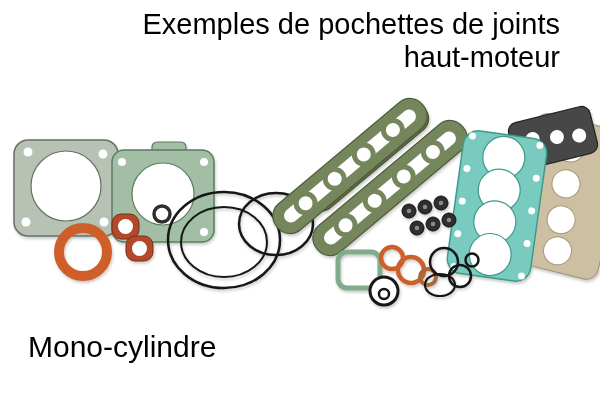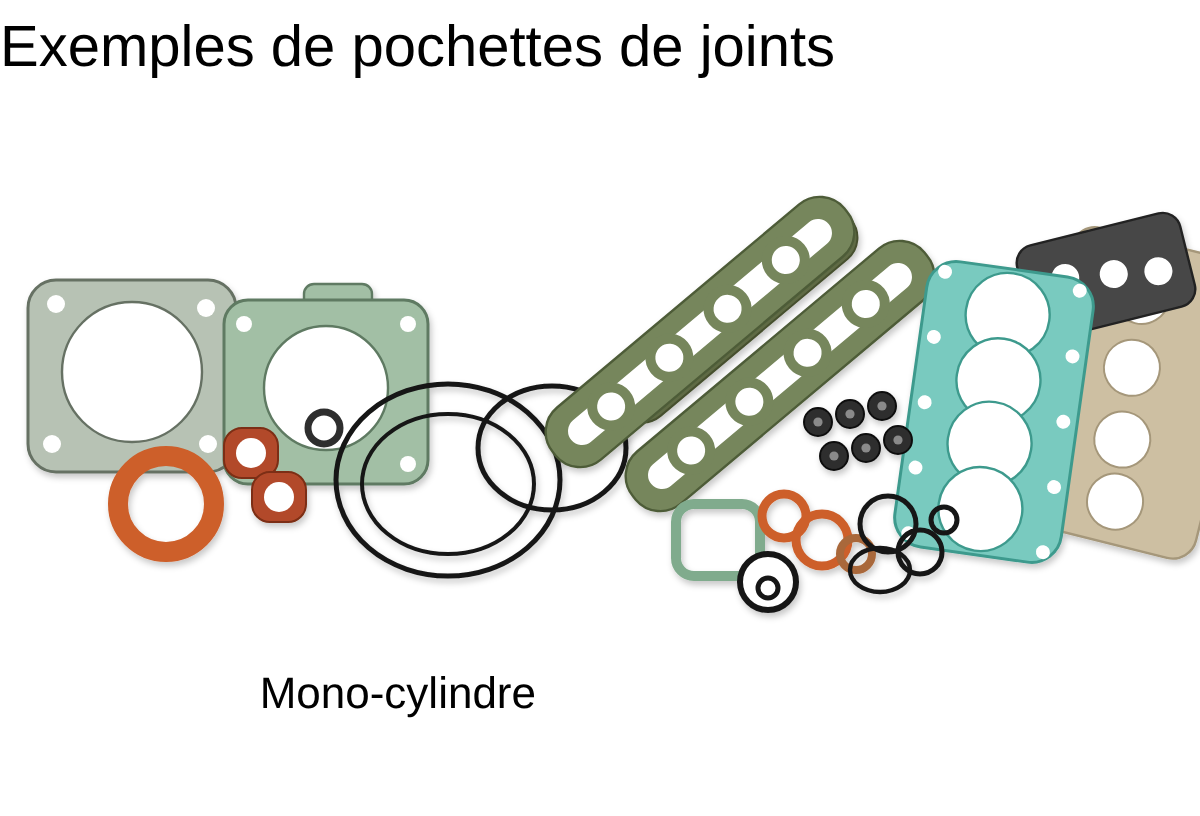--- a/index.html
+++ b/index.html
@@ -6,43 +6,45 @@
   .page{
     position:relative;
     width:600px;height:408px;
     background:var(--background,#ffffff);
     overflow:hidden;
     font-family:"Liberation Sans", sans-serif;
     color:var(--text,#000000);
   }
   .title{
     position:absolute;top:8px;left:0;width:540px;
-    text-align:left;
+    text-align:right;
     font-size:29px;line-height:33px;
     color:var(--text,#000);
+    padding-left:20px;
   }
   .photo{
     position:absolute;top:78px;left:0;
   }
   .caption{
     position:absolute;
-    font-size:22px;line-height:34px;
-    text-align:right;
+    font-size:30px;line-height:34px;
+    text-align:left;
     color:var(--text,#000);
   }
   .caption-mono{top:330px;left:28px;width:240px;}
   .caption-multi{top:332px;left:314px;width:262px;}
 </style>
 </head>
 <body>
 
 <div class="page">
 
   <header class="title">
     <div class="title-line">Exemples de pochettes de joints</div>
+    <div class="title-line">haut-moteur</div>
   </header>
 
   <svg class="photo" width="600" height="245" viewBox="0 0 600 245">
     <defs>
       <filter id="soft" x="-20%" y="-20%" width="140%" height="140%">
         <feDropShadow dx="1" dy="2" stdDeviation="1.5" flood-color="#000" flood-opacity="0.22"></feDropShadow>
       </filter>
     </defs>
 
     <g filter="url(#soft)">

